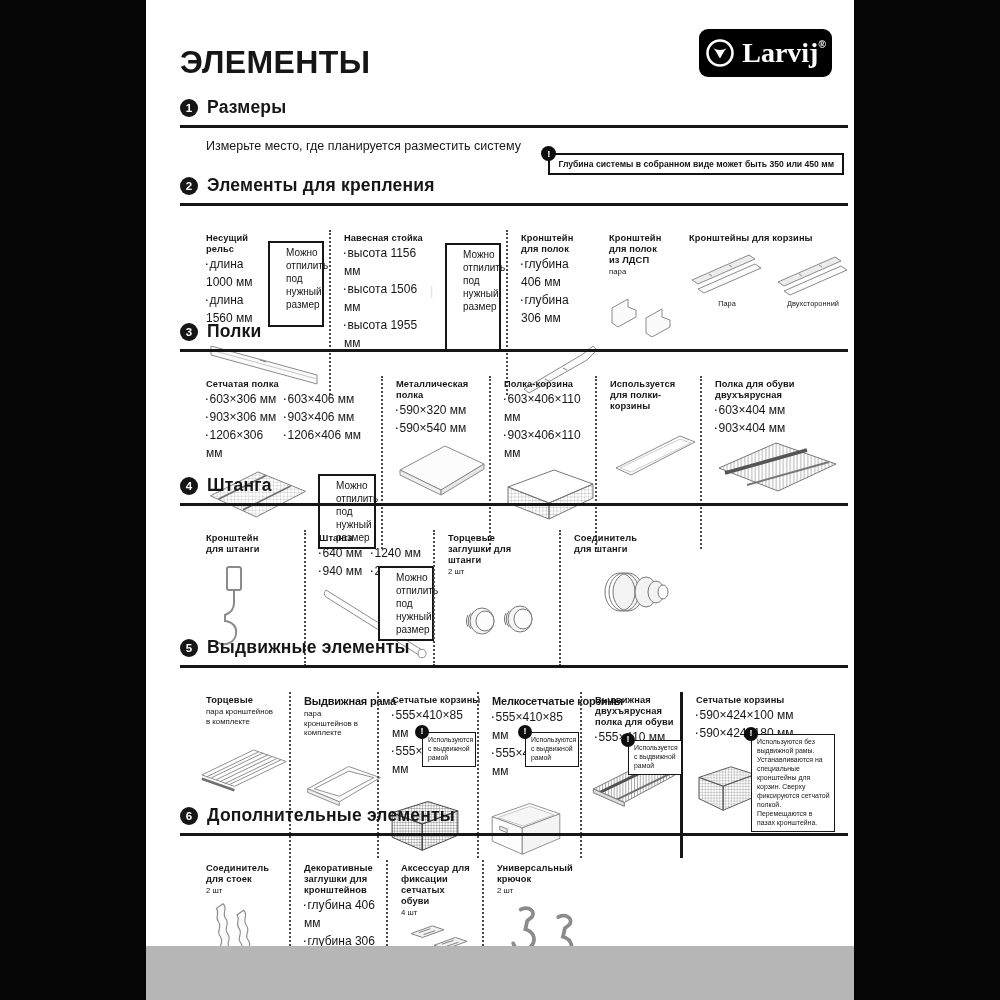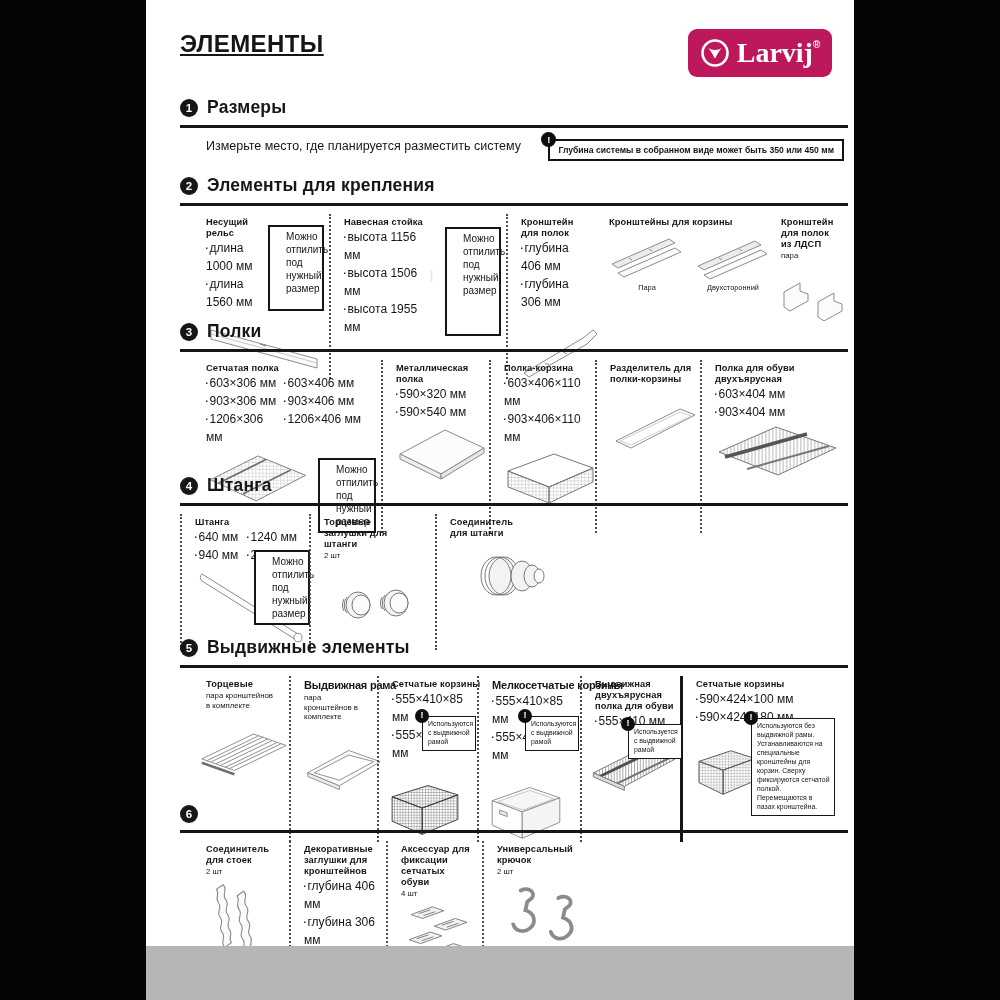--- a/index.html
+++ b/index.html
@@ -1,37 +1,37 @@
 <!DOCTYPE html>
 <html><head>
 <meta charset="utf-8">
 <style>
   html,body{margin:0;padding:0;}
   body{width:1000px;height:1000px;background:#050505;position:relative;overflow:hidden;
        font-family:"Liberation Sans",sans-serif;color:#161616;}
   .page{position:absolute;left:146px;top:0;width:708px;height:946px;background:#fff;}
   .bottom-strip{position:absolute;left:146px;top:946px;width:708px;height:54px;background:#b6b6b6;}
-  .page-title{position:absolute;left:34px;top:30px;font-size:24px;font-weight:700;letter-spacing:.4px;text-decoration:underline;}
-  .logo{position:absolute;top:29px;right:22px;width:144px;height:48px;background:#be185d;border-radius:9px;
+  .page-title{position:absolute;left:34px;top:44px;font-size:32px;font-weight:700;letter-spacing:.4px;}
+  .logo{position:absolute;top:29px;right:22px;width:133px;height:48px;background:#000000;border-radius:9px;
         display:flex;align-items:center;justify-content:center;gap:7px;color:#fff;}
   .logo-text{font-family:"Liberation Serif",serif;font-weight:700;font-size:28px;line-height:1;}
   .logo-reg{font-size:10px;vertical-align:14px;font-family:"Liberation Sans",sans-serif;}
   .section{position:absolute;left:34px;width:668px;}
   #s1{top:97px}#s2{top:175px}#s3{top:321px}#s4{top:475px}#s5{top:637px}#s6{top:805px}
   .sec-head{display:flex;align-items:center;gap:9px;padding-bottom:7px;border-bottom:3px solid #161616;}
   .sec-num{width:18px;height:18px;border-radius:50%;background:#161616;color:#fff;font-size:11.5px;
            font-weight:700;display:flex;align-items:center;justify-content:center;flex:none;}
   .sec-title{font-size:17.5px;font-weight:700;letter-spacing:.2px;}
-  .row1{margin-top:11px;display:flex;align-items:flex-start;padding-left:26px;box-sizing:border-box;}
+  .row1{margin-top:11px;display:flex;align-items:flex-start;padding-left:26px;box-sizing:border-box;flex-direction:column;}
   .lead{font-size:12.5px;}
   .warn-strip{margin-left:auto;margin-right:4px;position:relative;border:2px solid #111;background:#fff;
               padding:4px 8px;font-size:8.6px;font-weight:700;white-space:nowrap;}
   .bang{position:absolute;top:-9px;left:-9px;width:15px;height:15px;border-radius:50%;background:#0e0e0e;
         color:#fff;font-size:9.5px;font-weight:700;display:flex;align-items:center;justify-content:center;}
-  .cols{display:flex;margin-top:8px;align-items:stretch;}
+  .cols{display:flex;margin-top:24px;align-items:stretch;}
   .col{box-sizing:border-box;padding:3px 5px 0 13px;position:relative;flex:none;}
   .first{padding-left:26px;}
   .dot{border-left:2px dotted #4a4a4a;}
   .solidsep{border-left:3px solid #161616;}
   .item-name{font-size:9.3px;font-weight:700;line-height:1.18;letter-spacing:.1px;}
   .nw{white-space:nowrap;}
   .tight{font-size:11px;letter-spacing:-.2px;white-space:nowrap;}
   .item-sub{font-size:7.8px;line-height:1.25;margin-top:1px;}
   .spec{font-size:12px;line-height:1.5;}
   .spec::before{content:"▪ ";font-size:5.5px;vertical-align:1.5px;}
@@ -134,20 +134,31 @@
         <div class="spec">глубина 306 мм</div>
         <svg width="80" height="56" viewBox="0 0 80 56" style="margin-top:12px">
           <g fill="#fbfbfb" stroke="#8b8b8b">
             <polygon points="3,50 62,15 72,7 76,11 66,21 8,54"></polygon>
             <line x1="24" y1="40" x2="28" y2="42"></line>
               <line x1="42" y1="29" x2="46" y2="31"></line>
           </g>
         </svg>
       </div>
 
+      <div class="col" style="width:80px">
+        <div class="item-name" style="max-width:58px">Кронштейн для полок из ЛДСП</div>
+        <div class="item-sub">пара</div>
+        <svg width="70" height="52" viewBox="0 0 70 52" style="margin-top:8px">
+          <g fill="#fbfbfb" stroke="#8b8b8b">
+            <path d="M3,23 L19,14 L19,22 L27,25 L27,32 L9,42 L3,38 Z"></path>
+            <path d="M37,33 L53,24 L53,32 L61,35 L61,42 L43,52 L37,48 Z"></path>
+          </g>
+        </svg>
+      </div>
+
       <div class="col" style="width:172px">
         <div class="item-name nw">Кронштейны для корзины</div>
         <div class="figrow">
           <div>
             <svg width="76" height="50" viewBox="0 0 76 50">
               <g stroke="#8b8b8b">
                 <polygon points="3,32 60,7 66,11 9,36" fill="#ececec"></polygon>
                 <polygon points="9,41 66,16 72,20 15,45" fill="#fbfbfb"></polygon>
                 <line x1="20" y1="26" x2="23" y2="28"></line>
                   <line x1="40" y1="17" x2="43" y2="19"></line>
@@ -160,31 +171,20 @@
               <g stroke="#8b8b8b">
                 <polygon points="3,34 60,9 66,13 9,38" fill="#ececec"></polygon>
                 <polygon points="9,43 66,18 72,22 15,47" fill="#fbfbfb"></polygon>
                 <line x1="24" y1="26" x2="27" y2="28"></line>
                   <line x1="44" y1="17" x2="47" y2="19"></line>
               </g>
             </svg>
             <div class="figlabel">Двухсторонний</div>
           </div>
         </div>
-      </div>
-
-      <div class="col" style="width:80px">
-        <div class="item-name" style="max-width:58px">Кронштейн для полок из ЛДСП</div>
-        <div class="item-sub">пара</div>
-        <svg width="70" height="52" viewBox="0 0 70 52" style="margin-top:8px">
-          <g fill="#fbfbfb" stroke="#8b8b8b">
-            <path d="M3,23 L19,14 L19,22 L27,25 L27,32 L9,42 L3,38 Z"></path>
-            <path d="M37,33 L53,24 L53,32 L61,35 L61,42 L43,52 L37,48 Z"></path>
-          </g>
-        </svg>
       </div>
     </div>
   </div>
 
   <div class="section" id="s3">
     <div class="sec-head">
       <div class="sec-num">3</div>
       <div class="sec-title">Полки</div>
     </div>
     <div class="cols">
@@ -243,21 +243,21 @@
             </defs>
           <g stroke="#777">
             <polygon points="4,22 50,5 89,19 45,38" fill="#fff"></polygon>
             <polygon points="4,22 45,38 45,54 4,38" fill="url(#p2)"></polygon>
             <polygon points="45,38 89,19 89,33 45,54" fill="url(#p2)"></polygon>
           </g>
         </svg>
       </div>
 
       <div class="col dot" style="width:105px">
-        <div class="item-name" style="max-width:88px">Разделитель для полки-корзины</div>
+        <div class="item-name" style="max-width:88px">Используется для полки-корзины</div>
         <svg width="90" height="54" viewBox="0 0 90 54" style="margin-top:14px">
           <polygon points="6,42 70,10 85,16 21,49" fill="#fff" stroke="#8b8b8b"></polygon>
           <polygon points="10,42 70,13 81,17 21,46" fill="none" stroke="#cdcdcd"></polygon>
         </svg>
       </div>
 
       <div class="col dot" style="width:148px">
         <div class="item-name" style="max-width:82px">Полка для обуви двухъярусная</div>
         <div class="spec">603×404 мм</div>
         <div class="spec">903×404 мм</div>
@@ -275,20 +275,29 @@
     </div>
   </div>
 
   <div class="section" id="s4">
     <div class="sec-head">
       <div class="sec-num">4</div>
       <div class="sec-title">Штанга</div>
     </div>
     <div class="cols">
 
+      <div class="col first" style="width:124px">
+        <div class="item-name" style="max-width:62px">Кронштейн для штанги</div>
+        <svg width="44" height="90" viewBox="0 0 44 90" style="margin-top:8px;margin-left:6px">
+          <g fill="none" stroke="#8b8b8b" stroke-width="2">
+            <rect x="15" y="4" width="14" height="23" rx="2"></rect>
+            <path d="M22,27 v13 c0,7 -4,10 -9,12 v6 c8,1 12,6 11,13 c-1,9 -12,13 -19,8"></path>
+          </g>
+        </svg>
+      </div>
 
       <div class="col dot" style="width:129px">
         <div class="item-name nw">Штанга</div>
         <div class="speccols">
           <div style="width:48px">
             <div class="spec">640 мм</div>
             <div class="spec">940 мм</div>
           </div>
           <div>
             <div class="spec">1240 мм</div>
@@ -452,20 +461,21 @@
             <polygon points="28,27 28,52 61,38 61,15" fill="url(#p6)"></polygon>
           </g>
         </svg>
       </div>
     </div>
   </div>
 
   <div class="section" id="s6">
     <div class="sec-head">
       <div class="sec-num">6</div>
+      <div class="sec-title">Дополнительные элементы</div>
     </div>
     <div class="cols">
 
       <div class="col first" style="width:109px">
         <div class="item-name" style="max-width:64px">Соединитель для стоек</div>
         <div class="item-sub">2 шт</div>
         <svg width="54" height="86" viewBox="0 0 54 92" style="margin-top:4px;margin-left:4px">
           <g fill="#fbfbfb" stroke="#8b8b8b" stroke-width="1.2">
             <path d="M12,4 c6,5 -2,10 3,16 c5,6 -3,10 2,16 c5,6 -3,10 2,16 c4,5 -2,9 2,14 l-7,5 c-6,-6 2,-10 -3,-16 c-5,-6 3,-10 -2,-16 c-5,-6 3,-10 -2,-16 c-4,-5 2,-9 -2,-14 z"></path>
             <path transform="translate(22,7)" d="M12,4 c6,5 -2,10 3,16 c5,6 -3,10 2,16 c5,6 -3,10 2,16 c4,5 -2,9 2,14 l-7,5 c-6,-6 2,-10 -3,-16 c-5,-6 3,-10 -2,-16 c-5,-6 3,-10 -2,-16 c-4,-5 2,-9 -2,-14 z"></path>

